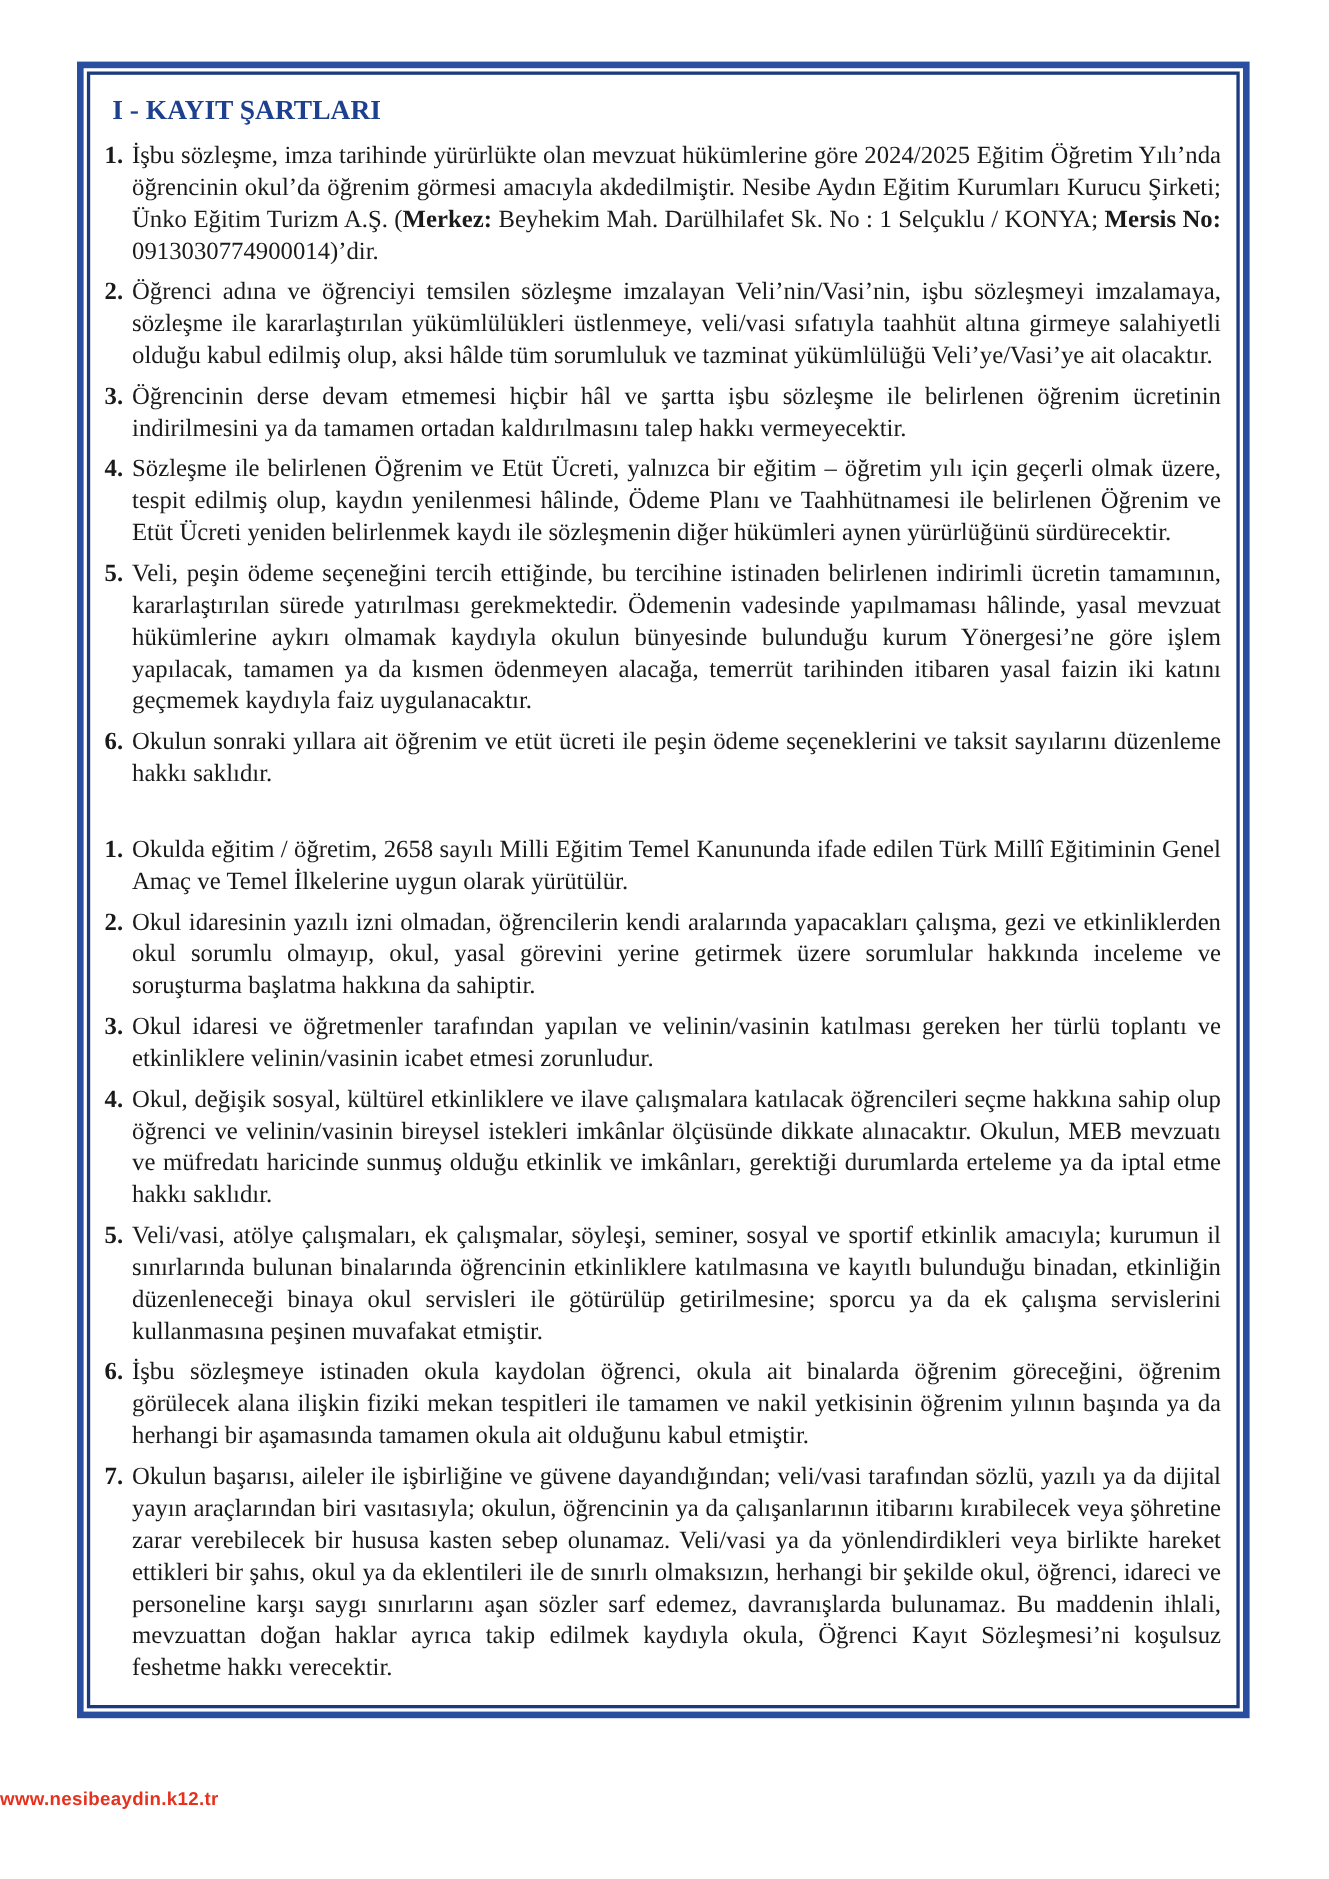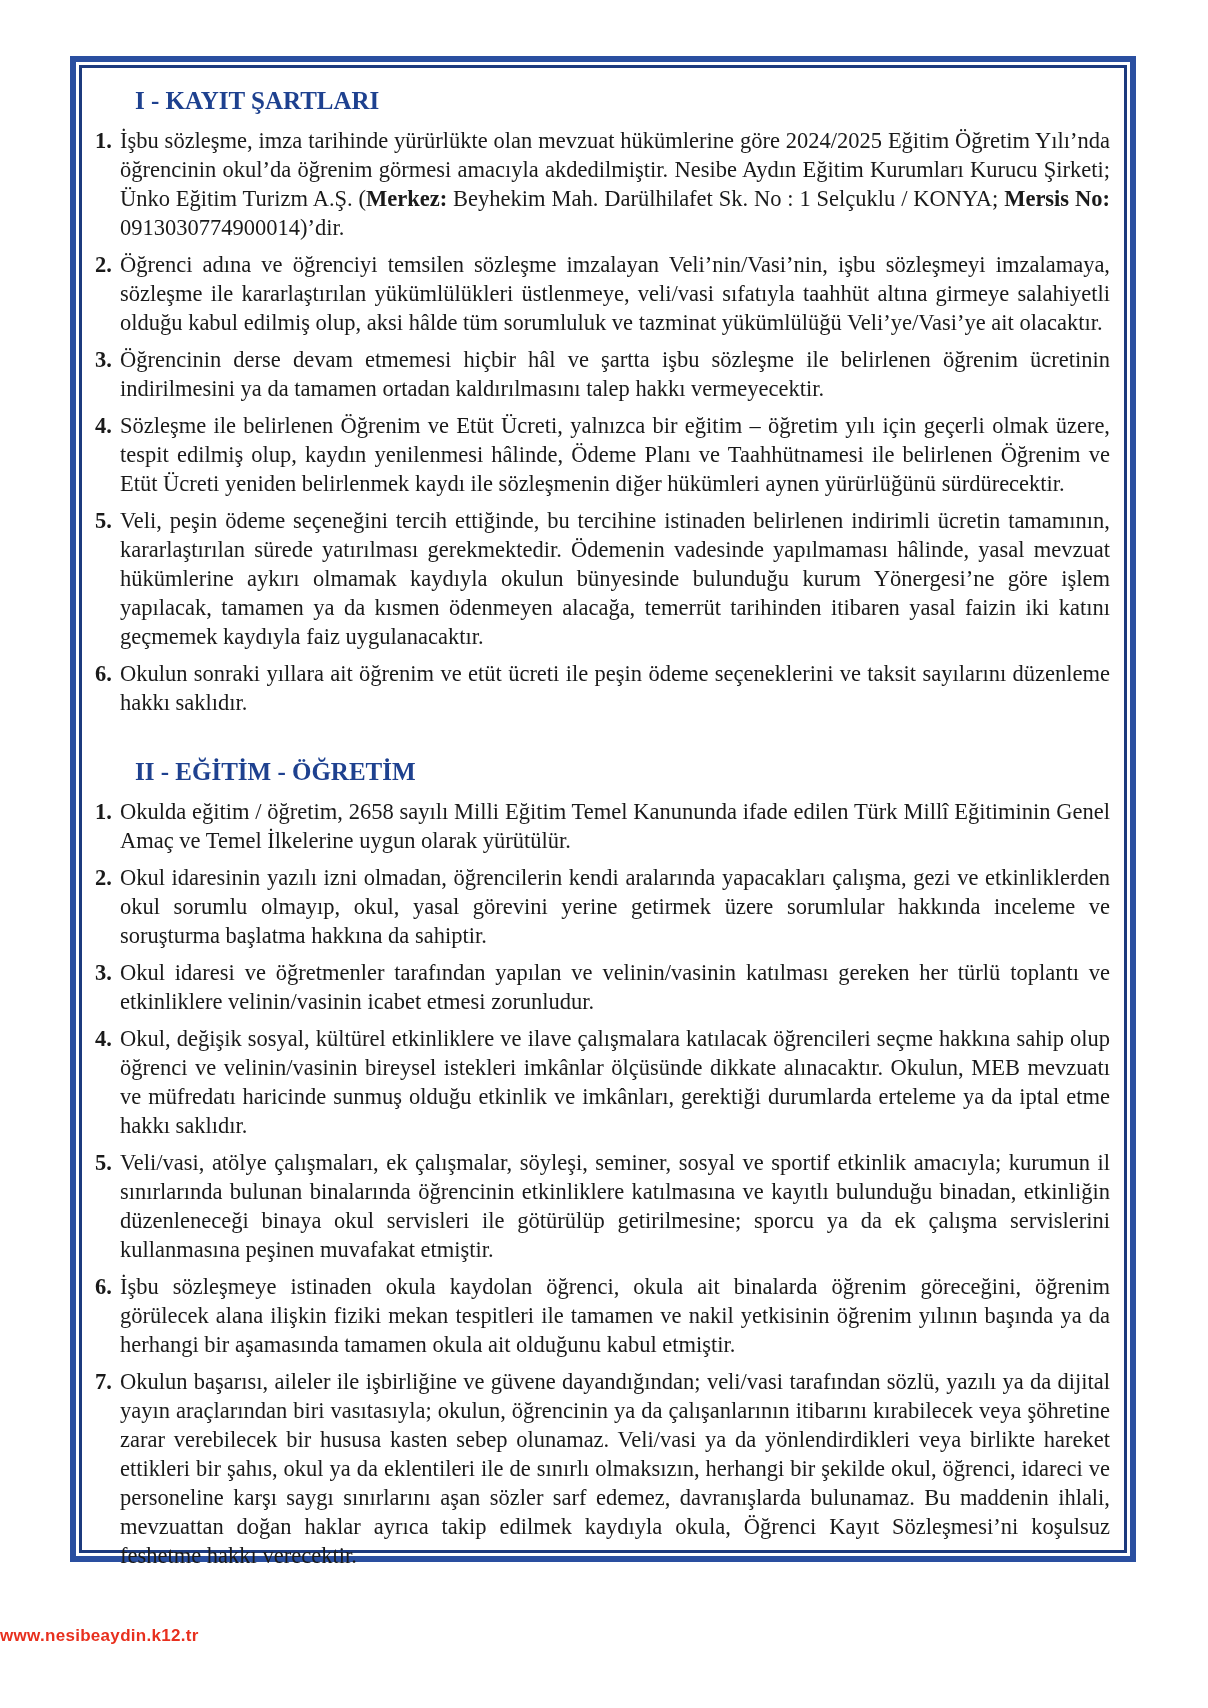--- a/index.html
+++ b/index.html
@@ -25,21 +25,21 @@
     width:100%;height:100%;
     border:3px solid var(--border-dark);
     padding:14px 14px 0 8px;
   }
   .doc-title{
     font-size:25px;font-weight:bold;color:var(--heading-blue);
     letter-spacing:0.2px;line-height:1.2;
   }
   .section-heading{
     font-size:25px;font-weight:bold;color:var(--heading-blue);
-    margin-left:45px;line-height:1.2;margin-top:4px;margin-bottom:10px;
+    margin-left:12px;line-height:1.2;margin-top:4px;margin-bottom:10px;
   }
   .section{margin-bottom:6px;}
   .section + .section{margin-top:40px;}
   .item{
     position:relative;
     padding-left:30px;
     font-size:22.5px;line-height:29px;
     text-align:justify;
     margin-bottom:8px;
     color:var(--ink);
@@ -67,21 +67,20 @@
         <div class="section">
           <div class="section-heading">I - KAYIT ŞARTLARI</div>
           <div class="item"><span class="num">1.</span><span><span>İşbu sözleşme, imza tarihinde yürürlükte olan mevzuat hükümlerine göre 2024/2025 Eğitim Öğretim Yılı’nda öğrencinin okul’da öğrenim görmesi amacıyla akdedilmiştir. Nesibe Aydın Eğitim Kurumları Kurucu Şirketi; Ünko Eğitim Turizm A.Ş. (</span><b>Merkez:</b><span> Beyhekim Mah. Darülhilafet Sk. No : 1 Selçuklu / KONYA; </span><b>Mersis No:</b><span> 0913030774900014)’dir.</span></span></div>
           <div class="item"><span class="num">2.</span><span><span>Öğrenci adına ve öğrenciyi temsilen sözleşme imzalayan Veli’nin/Vasi’nin, işbu sözleşmeyi imzalamaya, sözleşme ile kararlaştırılan yükümlülükleri üstlenmeye, veli/vasi sıfatıyla taahhüt altına girmeye salahiyetli olduğu kabul edilmiş olup, aksi hâlde tüm sorumluluk ve tazminat yükümlülüğü Veli’ye/Vasi’ye ait olacaktır.</span></span></div>
           <div class="item"><span class="num">3.</span><span><span>Öğrencinin derse devam etmemesi hiçbir hâl ve şartta işbu sözleşme ile belirlenen öğrenim ücretinin indirilmesini ya da tamamen ortadan kaldırılmasını talep hakkı vermeyecektir.</span></span></div>
           <div class="item"><span class="num">4.</span><span><span>Sözleşme ile belirlenen Öğrenim ve Etüt Ücreti, yalnızca bir eğitim – öğretim yılı için geçerli olmak üzere, tespit edilmiş olup, kaydın yenilenmesi hâlinde, Ödeme Planı ve Taahhütnamesi ile belirlenen Öğrenim ve Etüt Ücreti yeniden belirlenmek kaydı ile sözleşmenin diğer hükümleri aynen yürürlüğünü sürdürecektir.</span></span></div>
           <div class="item"><span class="num">5.</span><span><span>Veli, peşin ödeme seçeneğini tercih ettiğinde, bu tercihine istinaden belirlenen indirimli ücretin tamamının, kararlaştırılan sürede yatırılması gerekmektedir. Ödemenin vadesinde yapılmaması hâlinde, yasal mevzuat hükümlerine aykırı olmamak kaydıyla okulun bünyesinde bulunduğu kurum Yönergesi’ne göre işlem yapılacak, tamamen ya da kısmen ödenmeyen alacağa, temerrüt tarihinden itibaren yasal faizin iki katını geçmemek kaydıyla faiz uygulanacaktır.</span></span></div>
           <div class="item"><span class="num">6.</span><span><span>Okulun sonraki yıllara ait öğrenim ve etüt ücreti ile peşin ödeme seçeneklerini ve taksit sayılarını düzenleme hakkı saklıdır.</span></span></div>
         </div>
         <div class="section">
-          <div class="section-heading">II - EĞİTİM - ÖĞRETİM</div>
           <div class="item"><span class="num">1.</span><span><span>Okulda eğitim / öğretim, 2658 sayılı Milli Eğitim Temel Kanununda ifade edilen Türk Millî Eğitiminin Genel Amaç ve Temel İlkelerine uygun olarak yürütülür.</span></span></div>
           <div class="item"><span class="num">2.</span><span><span>Okul idaresinin yazılı izni olmadan, öğrencilerin kendi aralarında yapacakları çalışma, gezi ve etkinliklerden okul sorumlu olmayıp, okul, yasal görevini yerine getirmek üzere sorumlular hakkında inceleme ve soruşturma başlatma hakkına da sahiptir.</span></span></div>
           <div class="item"><span class="num">3.</span><span><span>Okul idaresi ve öğretmenler tarafından yapılan ve velinin/vasinin katılması gereken her türlü toplantı ve etkinliklere velinin/vasinin icabet etmesi zorunludur.</span></span></div>
           <div class="item"><span class="num">4.</span><span><span>Okul, değişik sosyal, kültürel etkinliklere ve ilave çalışmalara katılacak öğrencileri seçme hakkına sahip olup öğrenci ve velinin/vasinin bireysel istekleri imkânlar ölçüsünde dikkate alınacaktır. Okulun, MEB mevzuatı ve müfredatı haricinde sunmuş olduğu etkinlik ve imkânları, gerektiği durumlarda erteleme ya da iptal etme hakkı saklıdır.</span></span></div>
           <div class="item"><span class="num">5.</span><span><span>Veli/vasi, atölye çalışmaları, ek çalışmalar, söyleşi, seminer, sosyal ve sportif etkinlik amacıyla; kurumun il sınırlarında bulunan binalarında öğrencinin etkinliklere katılmasına ve kayıtlı bulunduğu binadan, etkinliğin düzenleneceği binaya okul servisleri ile götürülüp getirilmesine; sporcu ya da ek çalışma servislerini kullanmasına peşinen muvafakat etmiştir.</span></span></div>
           <div class="item"><span class="num">6.</span><span><span>İşbu sözleşmeye istinaden okula kaydolan öğrenci, okula ait binalarda öğrenim göreceğini, öğrenim görülecek alana ilişkin fiziki mekan tespitleri ile tamamen ve nakil yetkisinin öğrenim yılının başında ya da herhangi bir aşamasında tamamen okula ait olduğunu kabul etmiştir.</span></span></div>
           <div class="item"><span class="num">7.</span><span><span>Okulun başarısı, aileler ile işbirliğine ve güvene dayandığından; veli/vasi tarafından sözlü, yazılı ya da dijital yayın araçlarından biri vasıtasıyla; okulun, öğrencinin ya da çalışanlarının itibarını kırabilecek veya şöhretine zarar verebilecek bir hususa kasten sebep olunamaz. Veli/vasi ya da yönlendirdikleri veya birlikte hareket ettikleri bir şahıs, okul ya da eklentileri ile de sınırlı olmaksızın, herhangi bir şekilde okul, öğrenci, idareci ve personeline karşı saygı sınırlarını aşan sözler sarf edemez, davranışlarda bulunamaz. Bu maddenin ihlali, mevzuattan doğan haklar ayrıca takip edilmek kaydıyla okula, Öğrenci Kayıt Sözleşmesi’ni koşulsuz feshetme hakkı verecektir.</span></span></div>
         </div>
       </div>
   </div>

